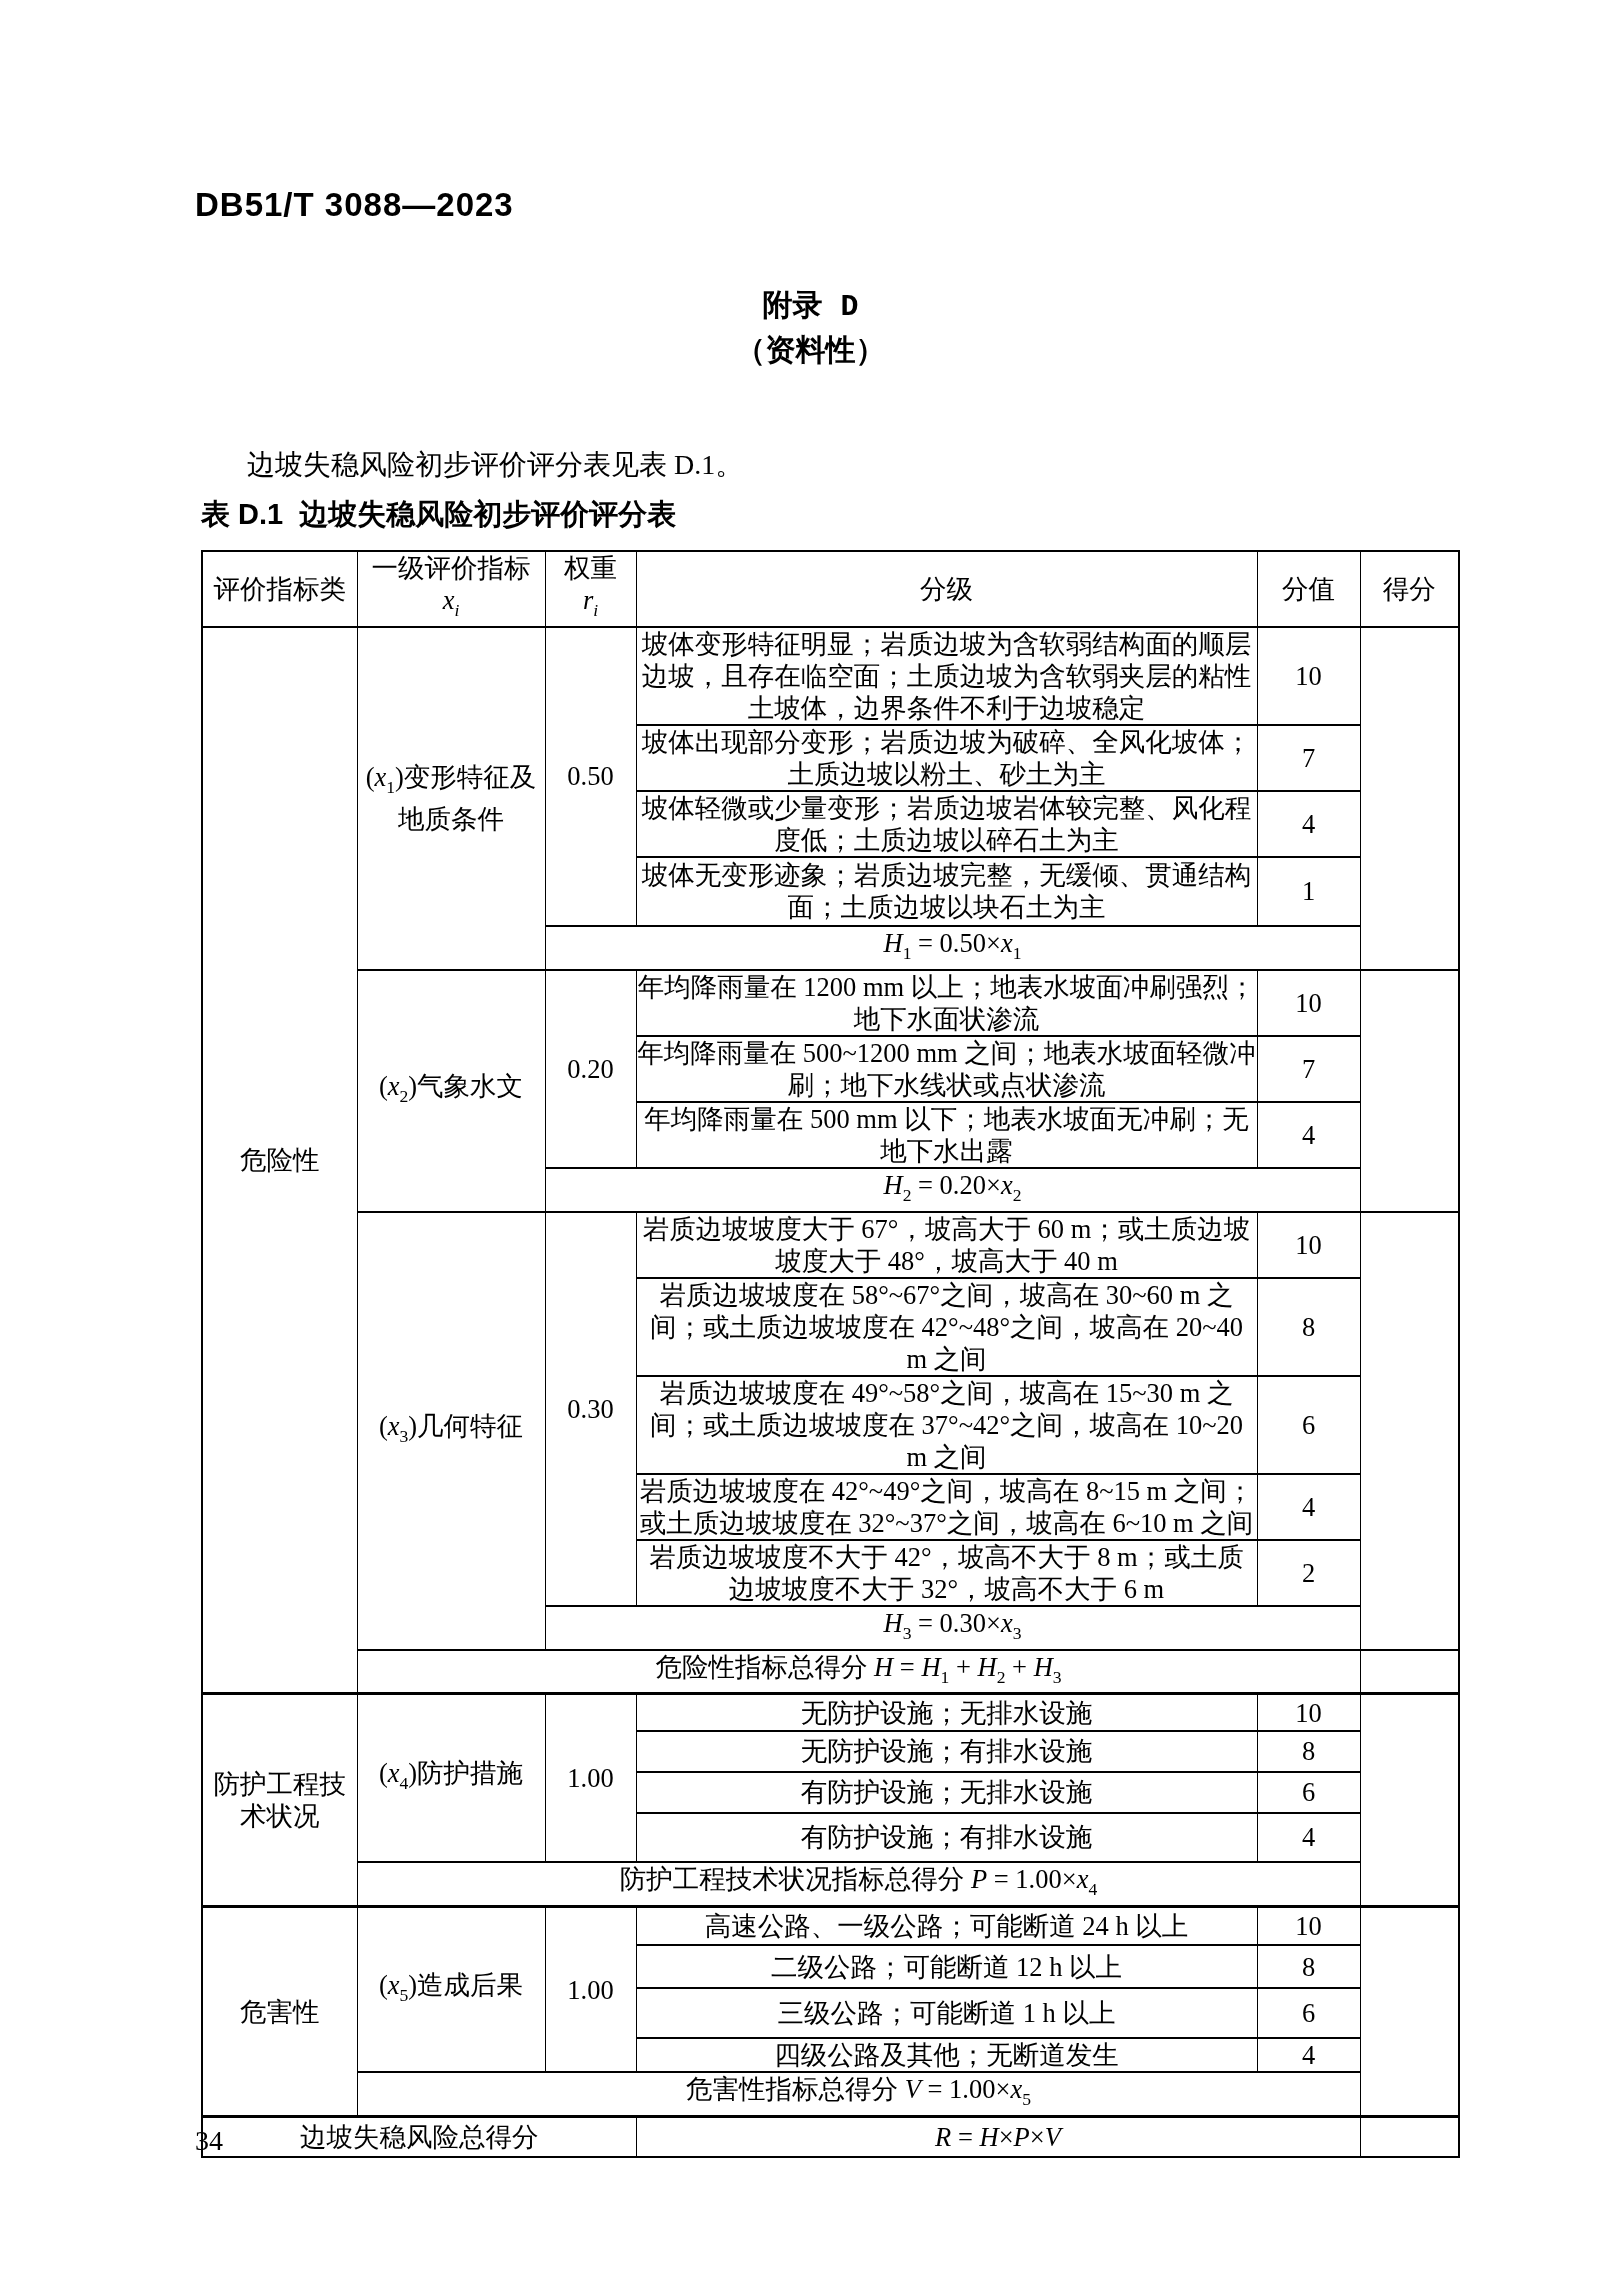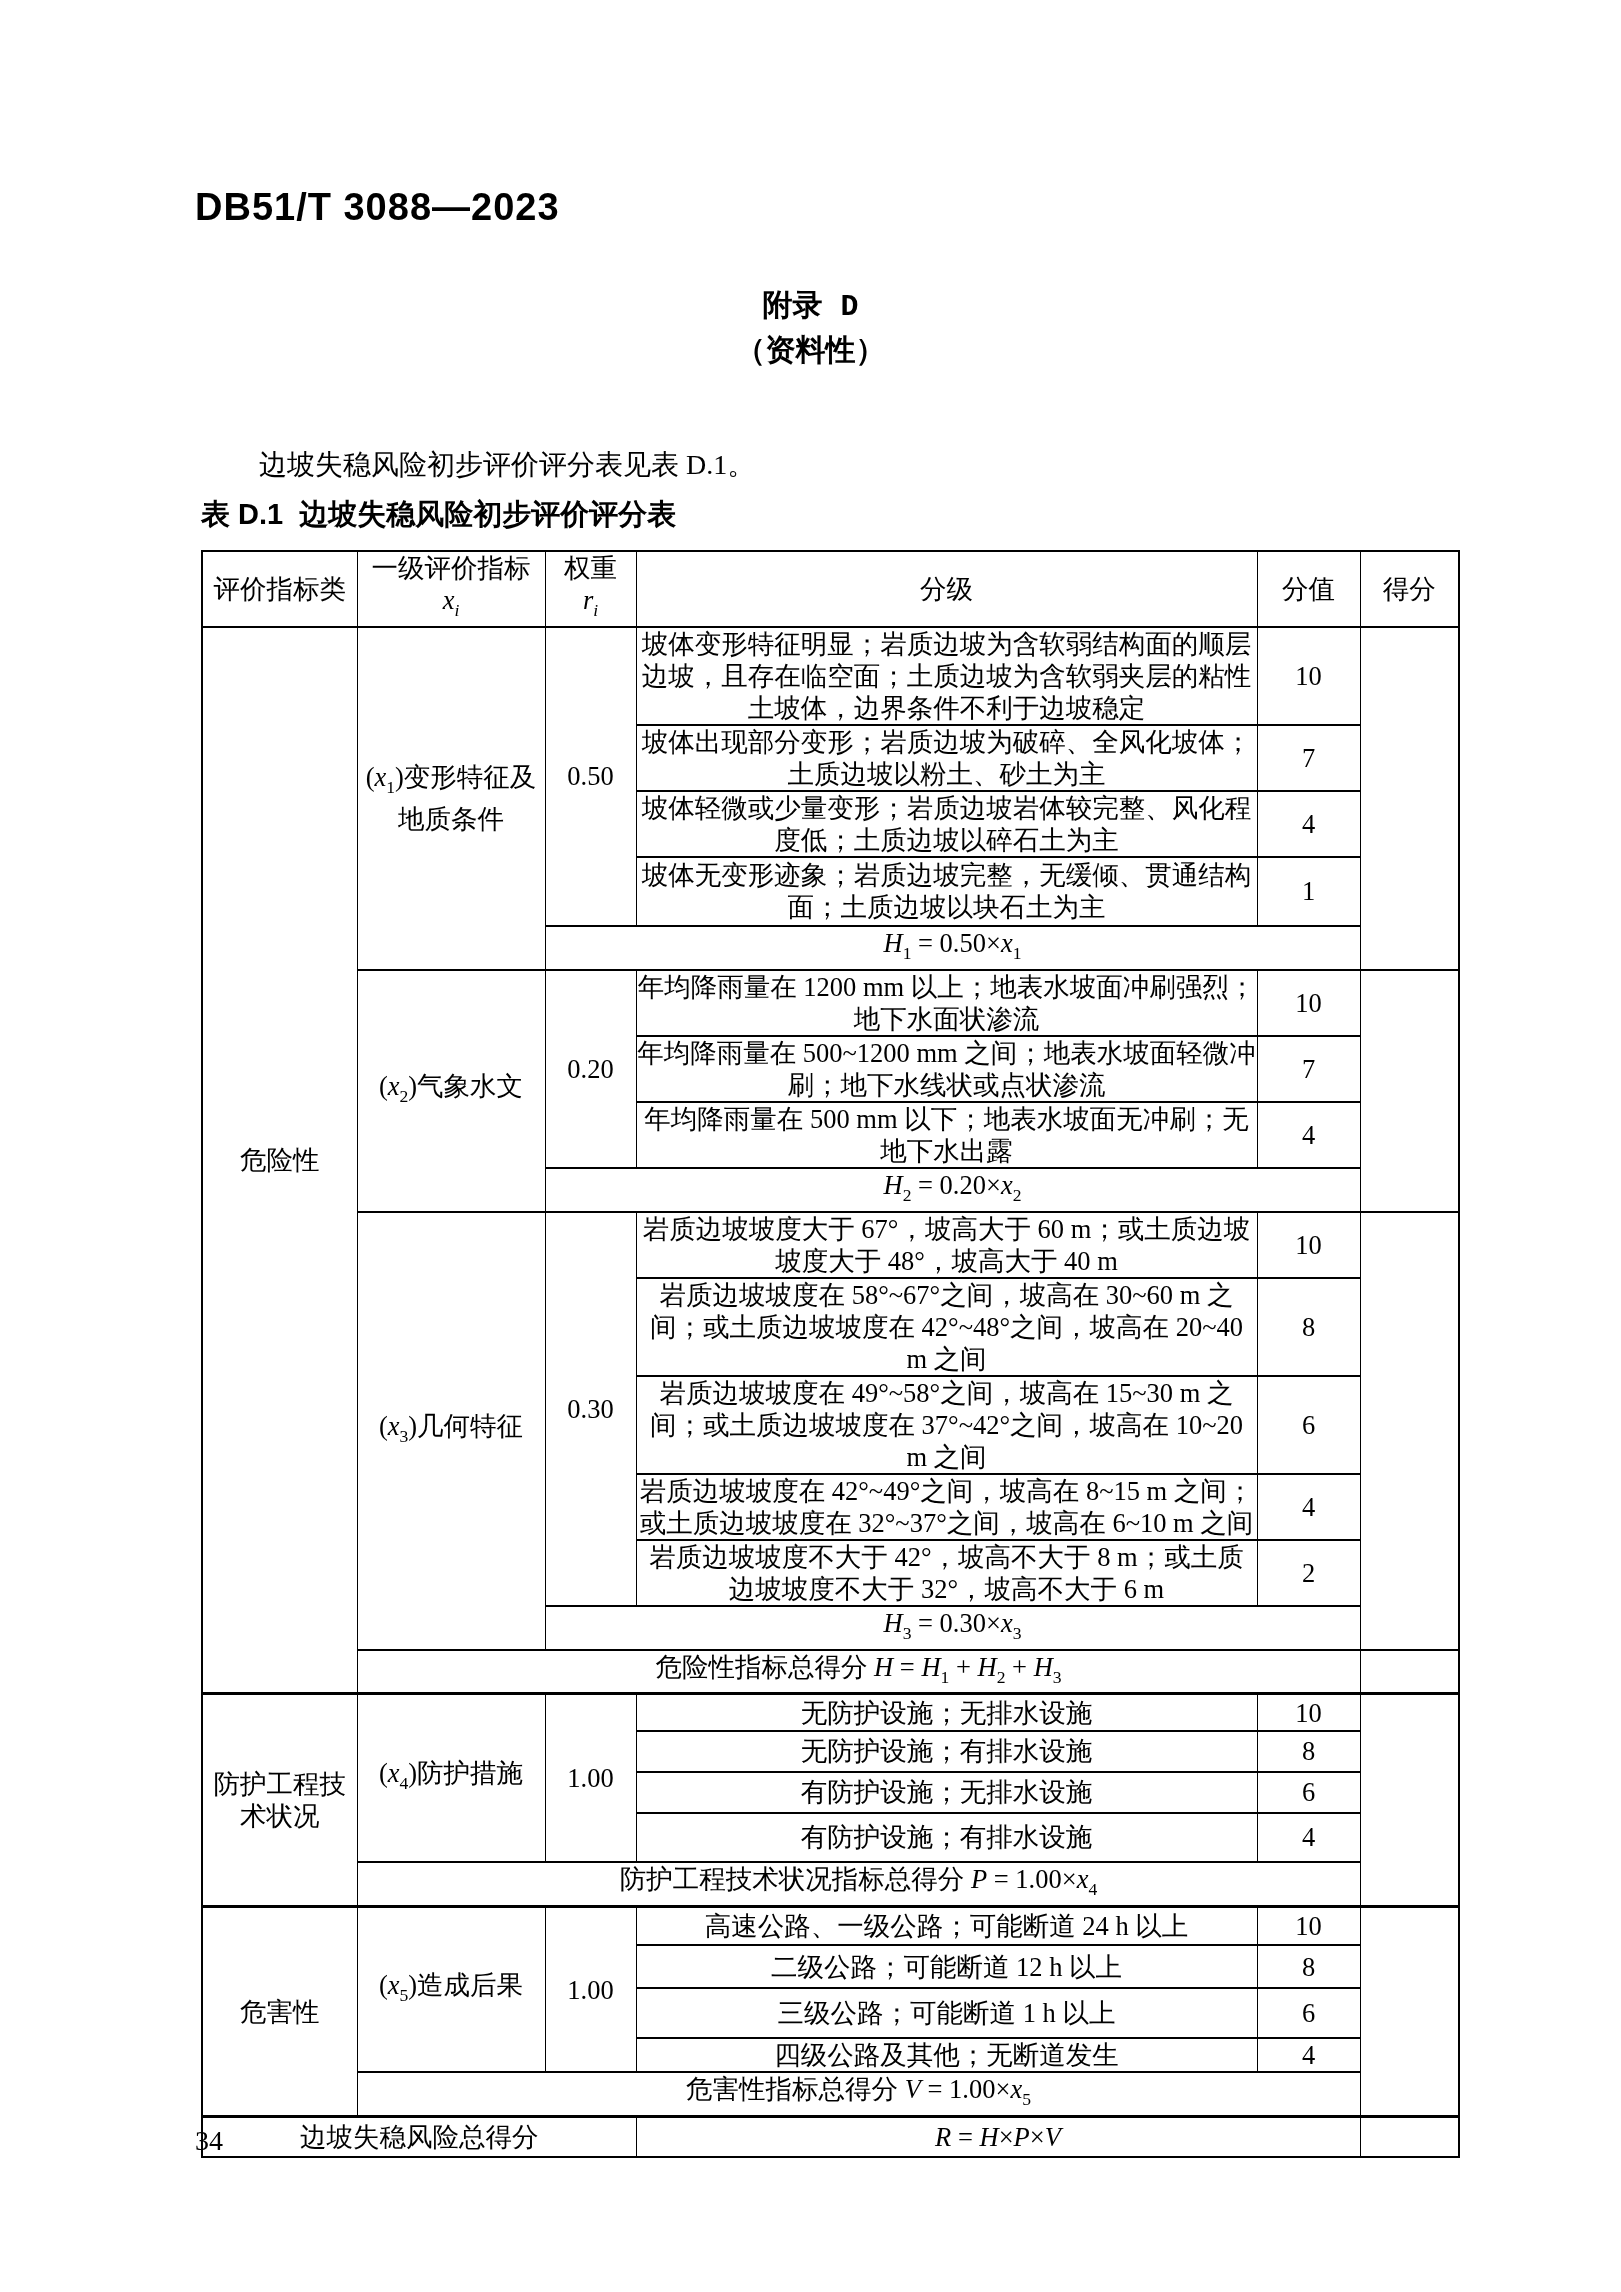--- a/index.html
+++ b/index.html
@@ -6,29 +6,29 @@
   html,body { background:#ffffff; }
   body {
     width:1621px; height:2293px; position:relative;
     font-family:"Liberation Serif", serif; color:#000;
   }
   .page { position:absolute; left:0; top:0; width:1621px; height:2293px; background:#fff; }
 
   .doc-code {
     position:absolute; left:195px; top:186px;
     font-family:"Liberation Sans", sans-serif; font-weight:700;
-    font-size:38px; letter-spacing:1px;
+    font-size:33px; letter-spacing:1px;
   }
   .titles {
     position:absolute; left:0; top:285px; width:1621px; text-align:center;
     font-family:Liberation Mono, monospace; font-weight:700;
   }
   .titles .t { font-size:30px; line-height:45px; }
   .intro {
-    position:absolute; left:259px; top:446px; font-size:28px;
+    position:absolute; left:247px; top:446px; font-size:28px;
   }
   .caption {
     position:absolute; left:201px; top:495px; width:1258px; text-align:left;
     font-family:"Liberation Sans", sans-serif; font-weight:700; font-size:29px;
     white-space:pre;
   }
 
   table.grading {
     position:absolute; left:201px; top:550px; width:1258px;
     border-collapse:collapse; table-layout:fixed;

